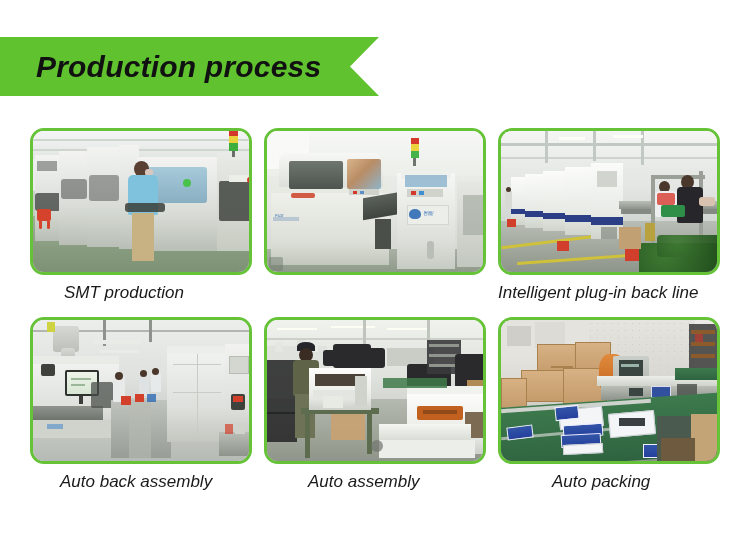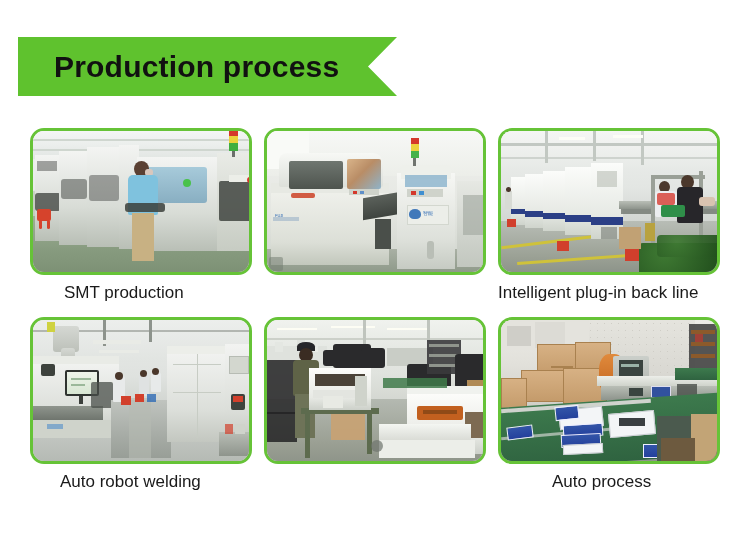--- a/index.html
+++ b/index.html
@@ -9,22 +9,22 @@
   body {
     width: 750px; height: 534px;
     position: relative;
     overflow: hidden;
     font-family: "Liberation Sans", sans-serif;
   }
 
   
   #banner {
     position: absolute;
-    left: 18px; top: 37px;
-    width: 379px; height: 59px;
+    left: 0; top: 37px;
+    width: 379px; height: 59px; font-style: italic;
   }
   #banner svg { position: absolute; inset: 0; display: block; }
   #banner-title {
     position: absolute;
     left: 36px; top: 0; height: 59px;
     display: flex; align-items: center;
     font-size: 30px;
     font-weight: bold;
     color: #111111;
     letter-spacing: 0.2px;
@@ -34,21 +34,21 @@
   
   #grid {
     position: absolute;
     left: 30px; top: 128px;
     width: 690px;
     display: grid;
     grid-template-columns: repeat(3, 222px);
     column-gap: 12px;
     row-gap: 14px;
   }
-  .cell { width: 222px; }
+  .cell { width: 222px; font-style: italic; }
   .card {
     box-sizing: border-box;
     width: 222px; height: 147px;
     border: 3px solid #66c337;
     border-radius: 14px;
     overflow: hidden;
     background: #dfe3e0;
     position: relative;
   }
   .photo {
@@ -378,21 +378,21 @@
         <div class="sh" style="left:164px;top:34px;width:1px;height:84px;background:#c7ccc4"></div>
         <div class="sh mach" style="left:192px;top:24px;width:26px;height:100px"></div>
         <div class="sh" style="left:196px;top:36px;width:18px;height:16px;background:#d3d7cf;border:1px solid #b7bcb4"></div>
         <div class="sh" style="left:198px;top:74px;width:14px;height:16px;background:#3d423d;border-radius:2px"></div>
         <div class="sh" style="left:200px;top:76px;width:10px;height:6px;background:#d2402c"></div>
         <div class="sh" style="left:186px;top:112px;width:34px;height:24px;background:linear-gradient(#b9beb6,#8e948c)"></div>
         <div class="sh" style="left:192px;top:104px;width:8px;height:10px;background:#d2402c;opacity:.7"></div>
         <div class="sh" style="left:202px;top:104px;width:10px;height:10px;background:#cfd3cb"></div>
       </div>
     </div>
-    <div class="caption cap-b1">Auto robot welding</div>
+    <div class="caption cap-b1">Auto back assembly</div>
   </div>
 
   <div class="cell">
     <div class="card">
       <div class="photo asm">
         <div class="sh ceiling"></div>
         <div class="sh lamp" style="left:10px;top:8px;width:40px"></div>
         <div class="sh lamp" style="left:64px;top:6px;width:44px"></div>
         <div class="sh lamp" style="left:120px;top:8px;width:40px"></div>
         <div class="sh" style="left:0;top:18px;width:100%;height:2px;background:#ccd0c9"></div>
@@ -438,20 +438,21 @@
         <div class="sh" style="left:156px;top:90px;width:34px;height:4px;background:#8f4a17"></div>
         <div class="sh" style="left:198px;top:92px;width:20px;height:26px;background:#7d6a52"></div>
         <div class="sh" style="left:112px;top:104px;width:92px;height:16px;background:linear-gradient(#f4f6f2,#dadcd6)"></div>
         <div class="sh" style="left:112px;top:120px;width:96px;height:18px;background:#eceee9"></div>
         <div class="sh" style="left:116px;top:58px;width:64px;height:10px;background:#3f7a4a;opacity:.85"></div>
         <div class="sh box" style="left:64px;top:94px;width:34px;height:26px;opacity:.9"></div>
         <div class="sh" style="left:56px;top:76px;width:20px;height:12px;background:#e8eae4"></div>
         <div class="sh" style="left:104px;top:120px;width:12px;height:12px;background:#6f756e;border-radius:50%;opacity:.7"></div>
       </div>
     </div>
+    <div class="caption cap-b2">Auto assembly</div>
   </div>
 
   <div class="cell">
     <div class="card">
       <div class="photo pack">
         <div class="sh pegwall" style="left:86px;top:0;width:108px;height:58px"></div>
         <div class="sh" style="left:0;top:0;width:88px;height:30px;background:#e4e3dd"></div>
         <div class="sh" style="left:6px;top:6px;width:24px;height:20px;background:#cfcec8"></div>
         <div class="sh" style="left:34px;top:2px;width:30px;height:26px;background:#dcdbd5"></div>
         <div class="sh shelf" style="left:188px;top:4px;width:28px;height:52px;opacity:.85"></div>
@@ -493,16 +494,16 @@
         <div class="sh whitebox" style="left:62px;top:124px;width:38px;height:8px;transform:rotate(-3deg)"></div>
         <div class="sh bluebox" style="left:6px;top:106px;width:24px;height:11px;transform:rotate(-7deg)"></div>
         <div class="sh whitebox" style="left:108px;top:92px;width:44px;height:22px;transform:rotate(-5deg)"></div>
         <div class="sh" style="left:118px;top:98px;width:26px;height:8px;background:#3a3f42"></div>
         <div class="sh bluebox" style="left:142px;top:124px;width:24px;height:12px"></div>
         <div class="sh" style="left:156px;top:96px;width:66px;height:46px;background:#4b5a4e"></div>
         <div class="sh" style="left:190px;top:94px;width:32px;height:48px;background:#c2a476"></div>
         <div class="sh" style="left:160px;top:118px;width:34px;height:24px;background:#6d5a3f"></div>
       </div>
     </div>
-    <div class="caption cap-b3">Auto process</div>
+    <div class="caption cap-b3">Auto packing</div>
   </div>
 
 </div>
 
 </body></html>

